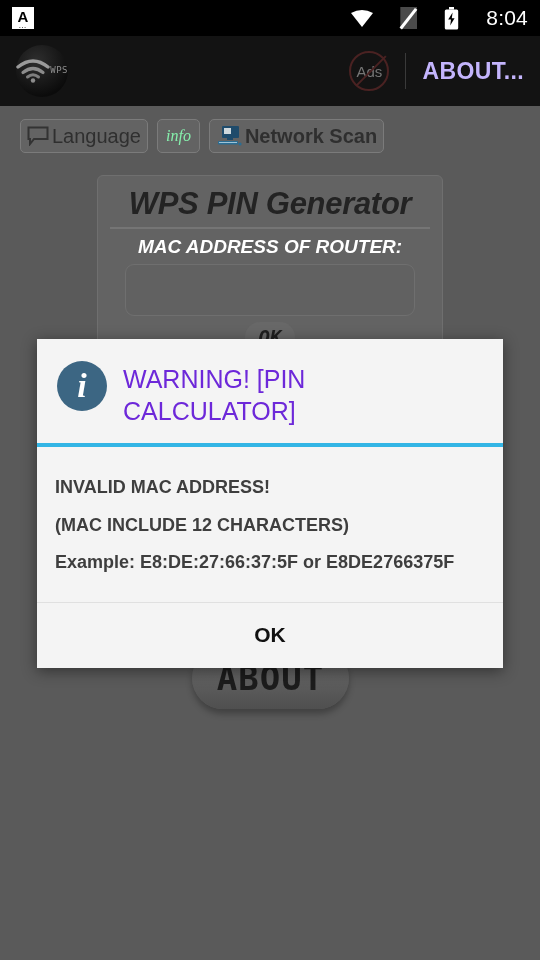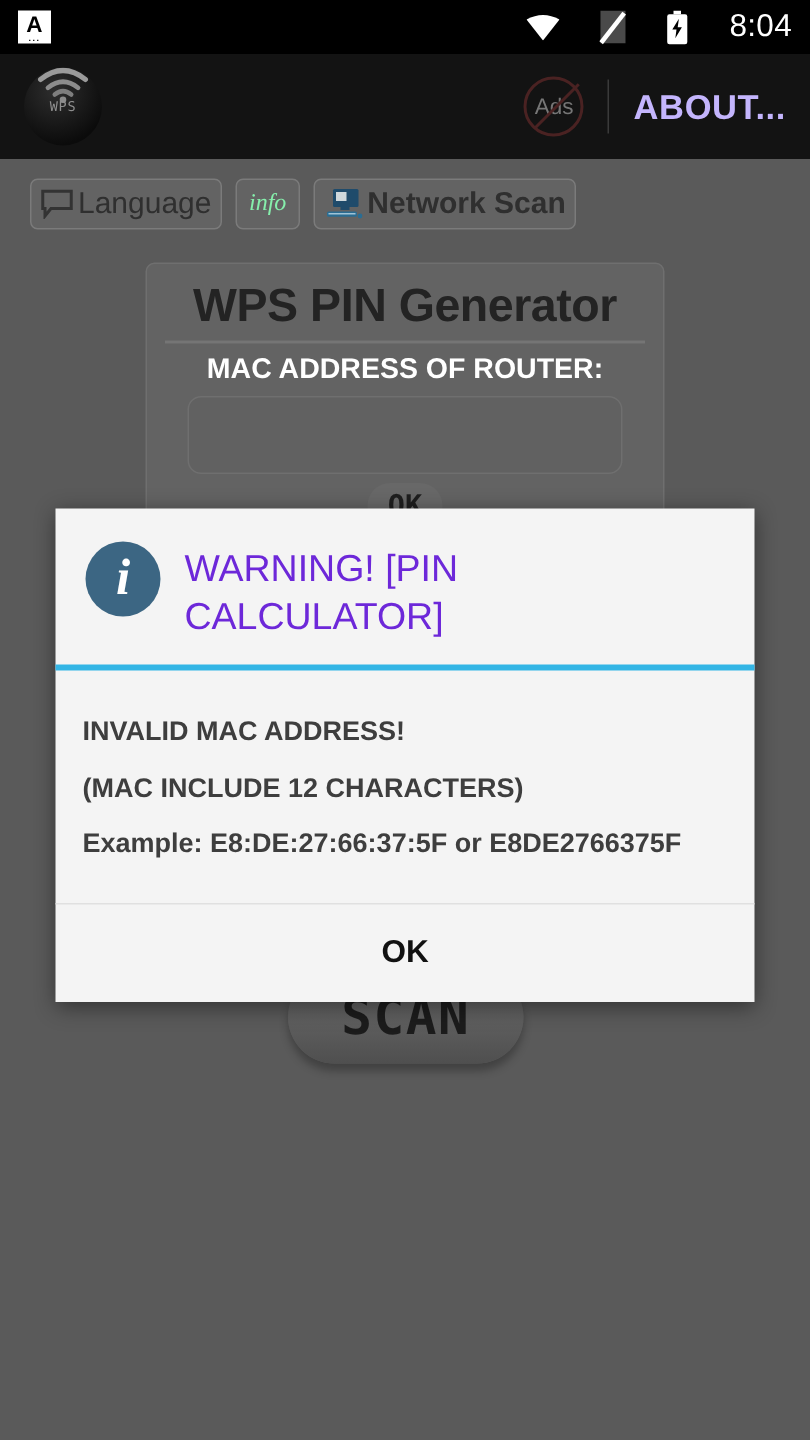--- a/index.html
+++ b/index.html
@@ -39,21 +39,21 @@
   .clock { color:#fff; font-size:21px; letter-spacing:.2px; }
 
   
   .appbar {
     position:absolute; top:36px; left:0; width:540px; height:70px;
     background:#131313; display:flex; align-items:center; padding:0 16px;
   }
   .wps-logo {
     width:52px; height:52px; border-radius:50%;
     background:radial-gradient(circle at 40% 30%, #2e2e2e, #0b0b0b 75%);
-    display:flex; flex-direction:column; align-items:center; justify-content:flex-start;
+    display:flex; flex-direction:row; align-items:center; justify-content:space-between;
   }
   .wps-logo .arcs { width:34px; height:24px; }
   .wps-logo .wps-txt {
     font-size:9px; color:#8f8f8f; letter-spacing:.5px; margin-top:-2px;
     font-family:"DejaVu Sans Mono", monospace;
   }
   .appbar-right { margin-left:auto; display:flex; align-items:center; }
   .ads-icon {
     width:40px; height:40px; border-radius:50%;
     border:2px solid #4a2222; position:relative;
@@ -86,21 +86,21 @@
   .info-script {
     font-family:"Liberation Serif", serif; font-style:italic;
     font-size:16px; color:#86efac; padding:0 2px;
   }
   .pc-icon { width:26px; height:22px; }
 
   
   .card {
     margin:22px auto 0 auto; width:346px;
     border:1px solid #6f6f6f; border-radius:6px;
-    background:#636363; padding:10px 12px 0 12px;
+    background:#636363; padding:10px 12px 0 12px;font-style:italic;
   }
   .card-title {
     font-size:31px; font-weight:bold; color:#232323;
     text-align:center; letter-spacing:-.3px;
     padding-bottom:5px; border-bottom:2px solid #757575;
   }
   .card-sub {
     font-size:19px; font-weight:bold; color:#ffffff;
     text-align:center; padding:7px 0 6px 0;
   }
@@ -226,21 +226,21 @@
       </div>
     </div>
 
     <div class="card">
       <div class="card-title">WPS PIN Generator</div>
       <div class="card-sub">MAC ADDRESS OF ROUTER:</div>
       <div class="mac-input" placeholder=""></div>
       <div class="card-ok">OK</div>
     </div>
 
-    <div class="scan-btn">SCAN</div>
+    <div class="scan-btn">ABOUT</div>
   </div>
 
   <div class="dialog">
     <div class="dlg-head">
       <div class="dlg-info-icon">i</div>
       <div class="dlg-title">WARNING! [PIN CALCULATOR]</div>
     </div>
     <div class="dlg-accent"></div>
     <div class="dlg-body">
       <div class="dlg-line">INVALID MAC ADDRESS!</div>

